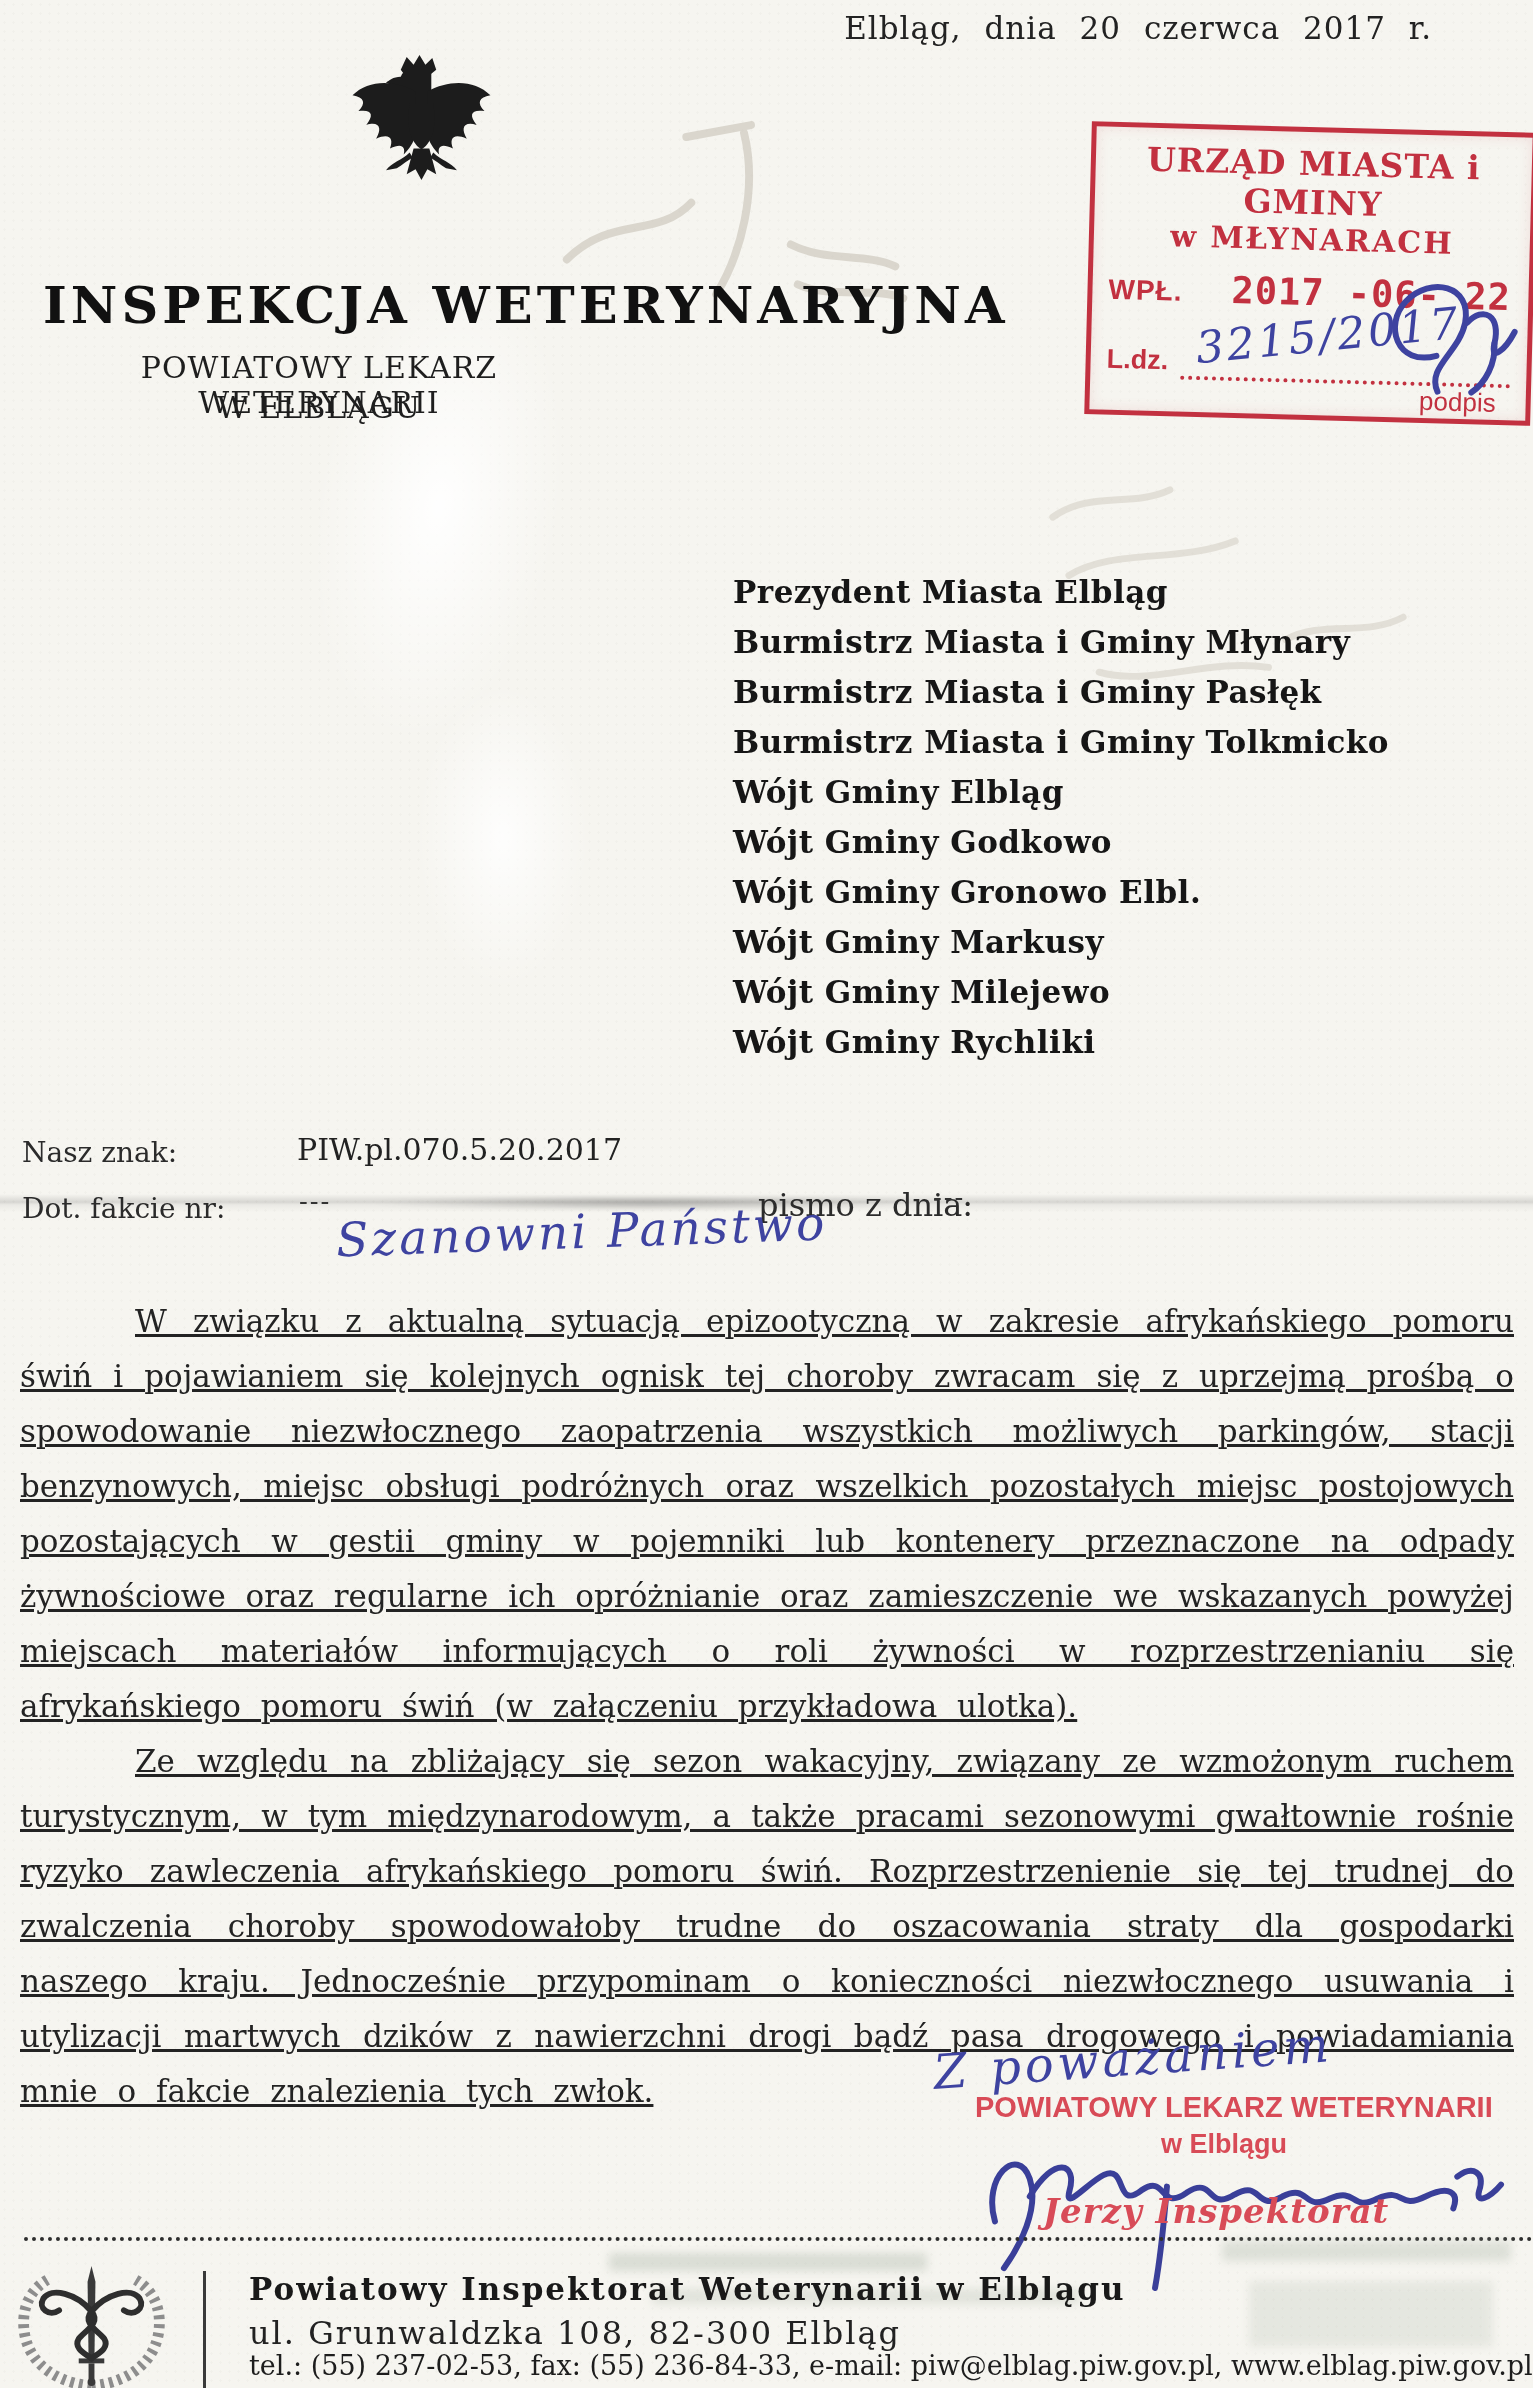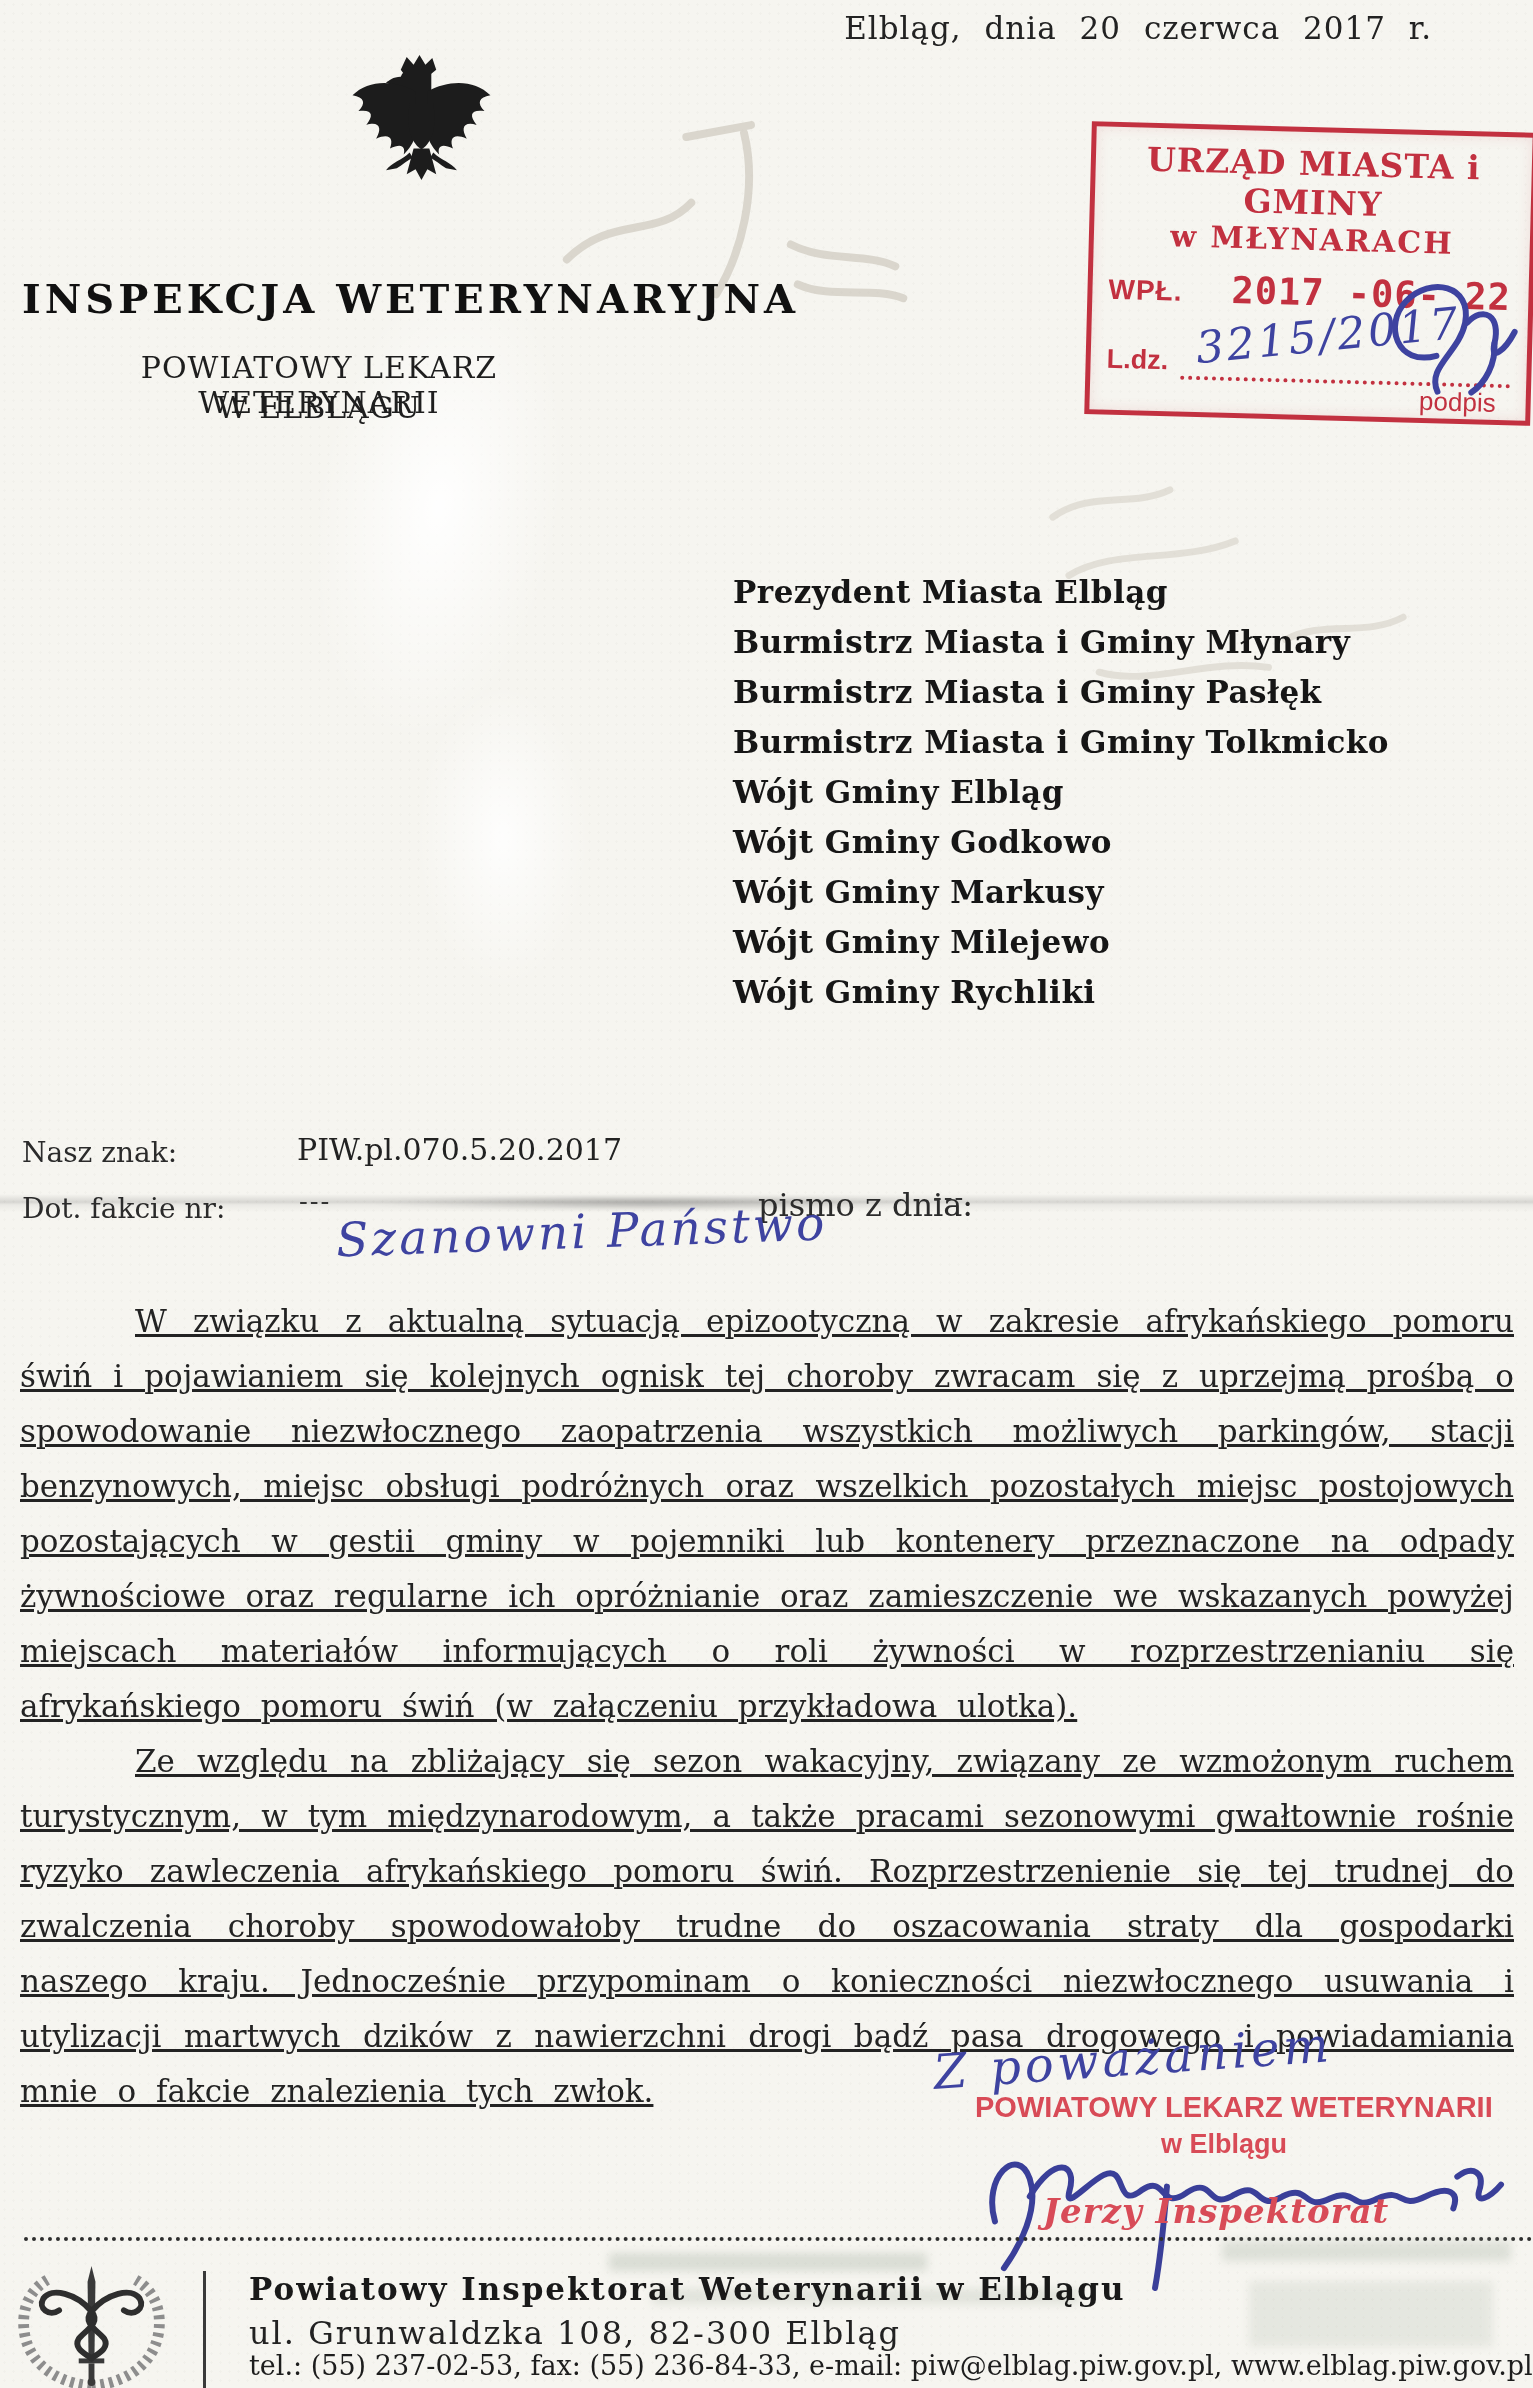--- a/index.html
+++ b/index.html
@@ -36,21 +36,21 @@
   .rs-dotline{position:absolute; left:90px; right:16px; top:247px; border-bottom:4px dotted var(--stamp-red,#c23140);}
   .rs-podpis{position:absolute; right:30px; top:251px; font-family:"Liberation Sans",sans-serif; font-size:26px;}
   .rs-handref{
     position:absolute; left:104px; top:177px;
     font-style:italic; font-size:44px; letter-spacing:3px;
     color:var(--ink-blue,#3e43a0); transform:rotate(-7deg);
   }
   .rs-flourish{position:absolute; left:254px; top:129px; width:199px; height:179px;}
 
   
-  .org-name{left:22px; top:275px; font-weight:bold; font-size:40px; letter-spacing:4px; color:#111;}
+  .org-name{left:43px; top:275px; font-weight:bold; font-size:51px; letter-spacing:4px; color:#111;}
   .org-office{left:100px; top:350px; font-size:30px; letter-spacing:1px; width:438px; text-align:center;}
   .org-city{left:100px; top:390px; font-size:30px; letter-spacing:1px; width:438px; text-align:center;}
 
   
   .blob1{left:316px; top:267px; width:245px; height:478px;
     background:radial-gradient(ellipse at center, rgba(255,255,255,0.95) 0%, rgba(255,255,255,0) 70%);
     transform:rotate(9deg);}
   .blob2{left:418px; top:687px; width:169px; height:299px;
     background:radial-gradient(ellipse at center, rgba(255,255,255,0.85) 0%, rgba(255,255,255,0) 72%);}
   .pencil-top{left:537px; top:95px; width:428px; height:299px; opacity:0.55;}
@@ -177,20 +177,21 @@
     </svg>
   </div>
 
   <div class="abs recipients">
       <div>Prezydent Miasta Elbląg</div>
       <div>Burmistrz Miasta i Gminy Młynary</div>
       <div>Burmistrz Miasta i Gminy Pasłęk</div>
       <div>Burmistrz Miasta i Gminy Tolkmicko</div>
       <div>Wójt Gminy Elbląg</div>
       <div>Wójt Gminy Godkowo</div>
+      <div>Wójt Gminy Gronowo Elbl.</div>
       <div>Wójt Gminy Markusy</div>
       <div>Wójt Gminy Milejewo</div>
       <div>Wójt Gminy Rychliki</div>
     </div>
 
   <div class="abs ref-our-label">Nasz znak:</div>
   <div class="abs ref-our-value">PIW.pl.070.5.20.2017</div>
   <div class="abs ref-case-label">Dot. fakcie nr:</div>
   <div class="abs ref-case-value">---</div>
   <div class="abs ref-date-label">pismo z dnia:</div>

